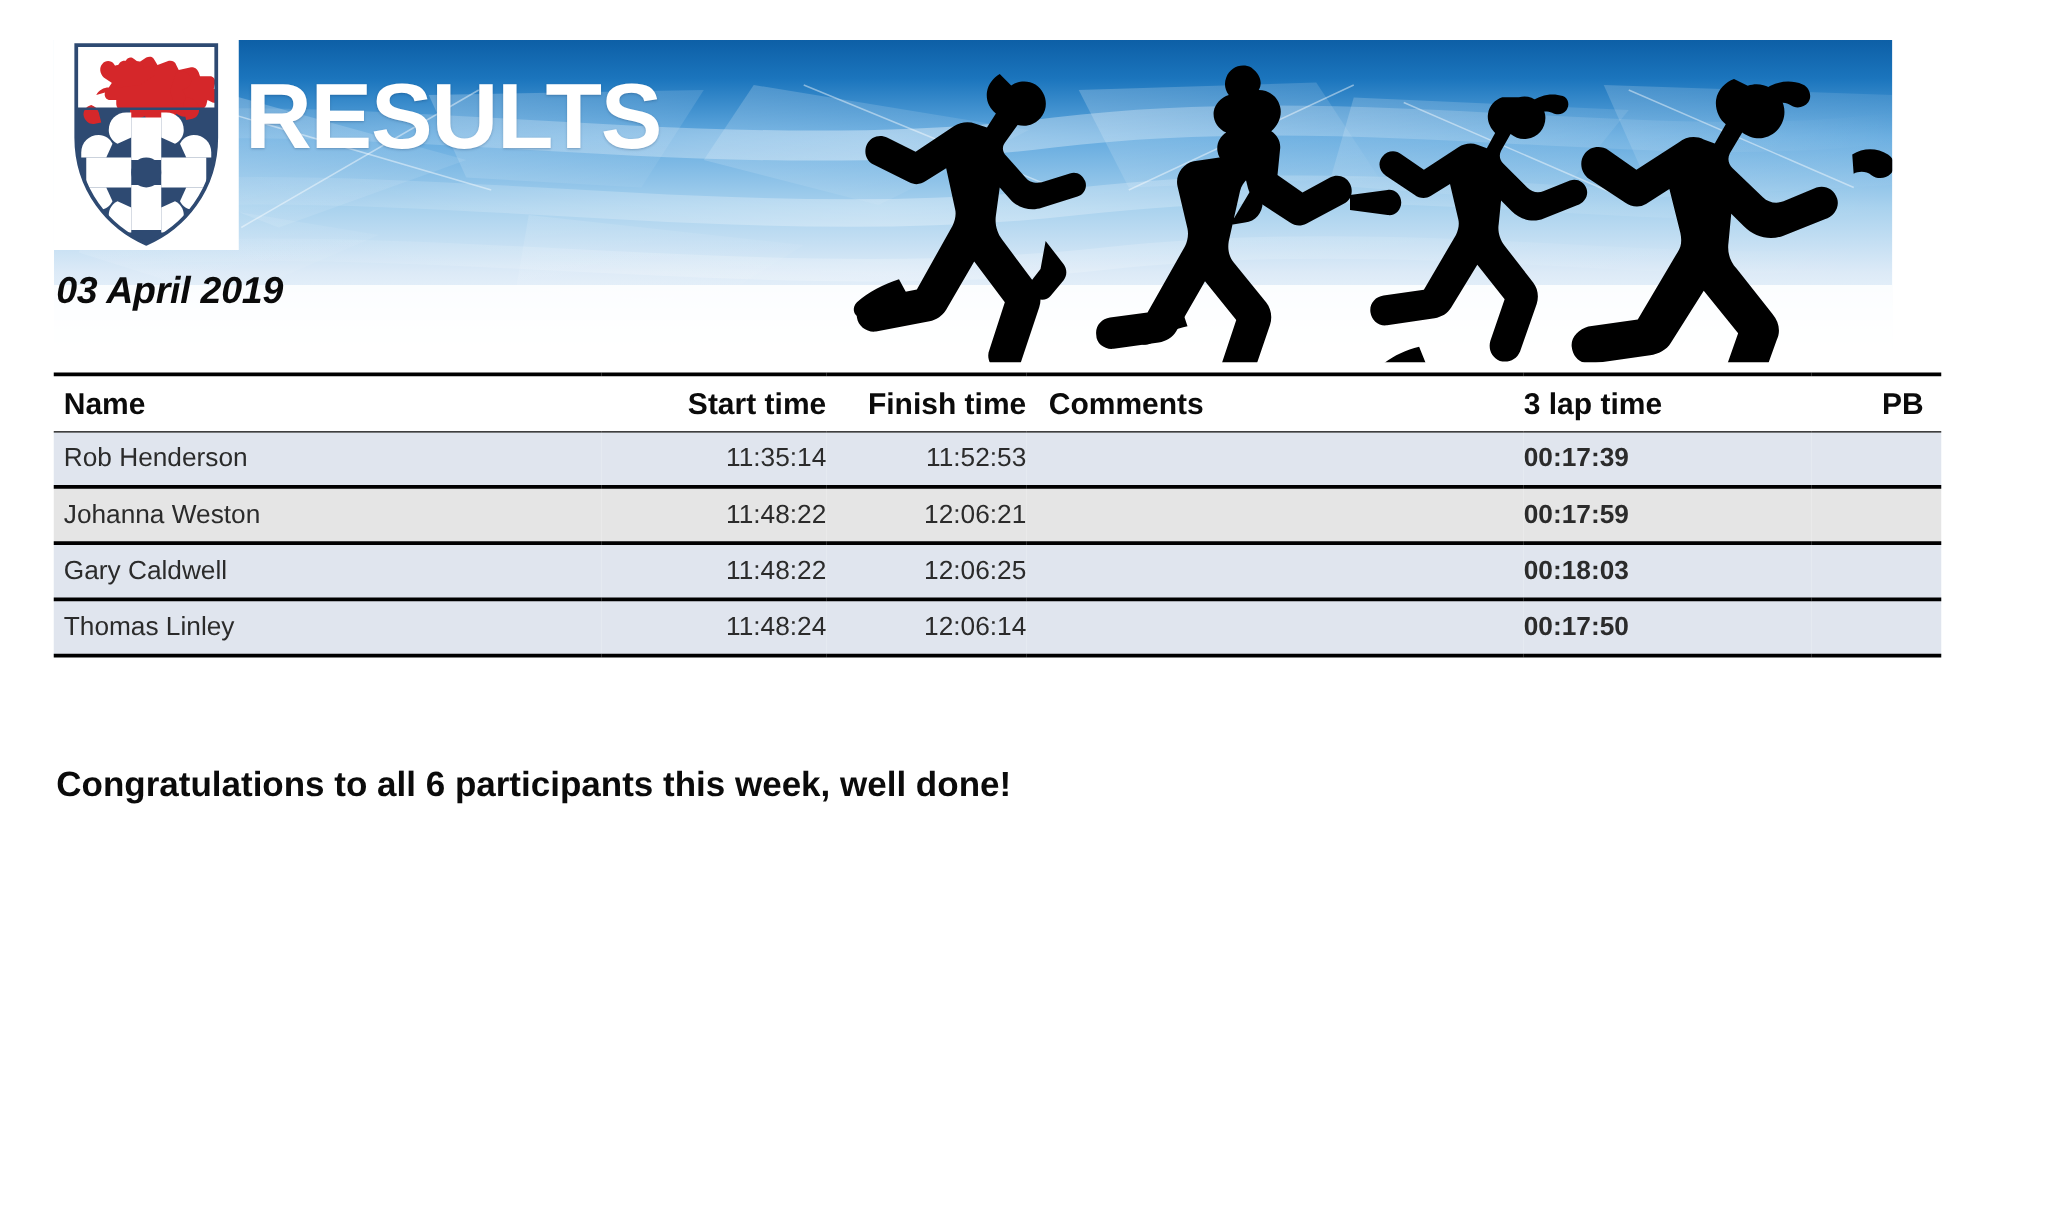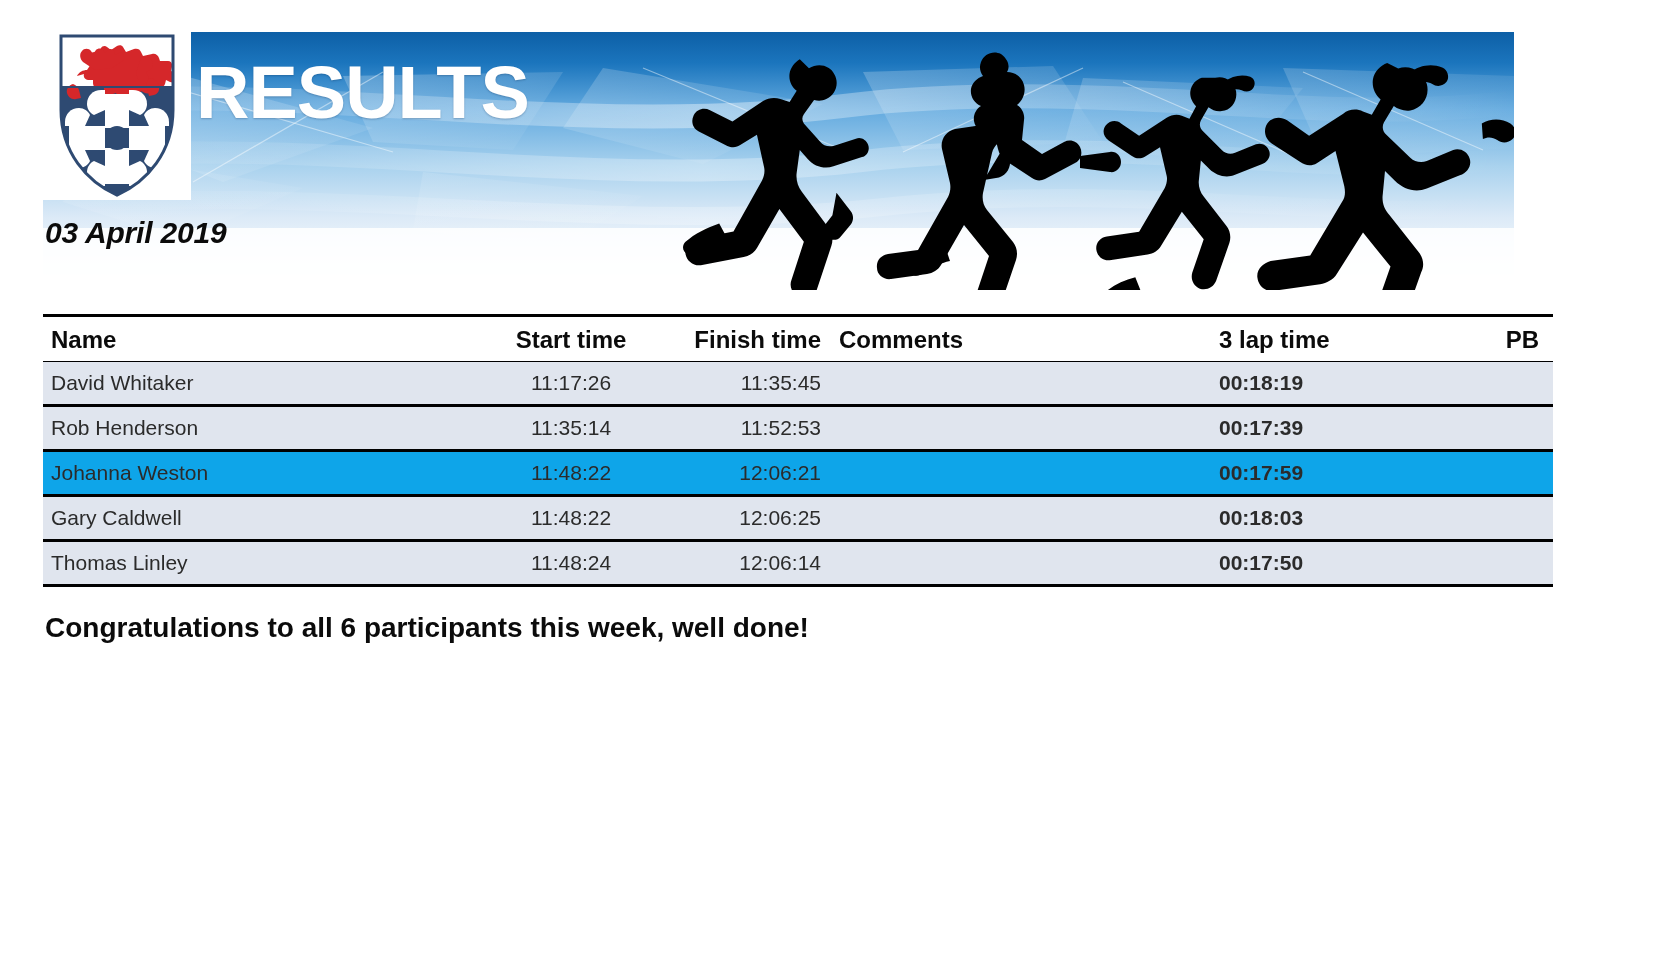--- a/index.html
+++ b/index.html
@@ -86,21 +86,21 @@
     color: #0b0b0b;
     z-index: 7;
     letter-spacing: -0.2px;
     font-style: italic;
   }
 
   
   .results-table {
     position: absolute;
     left: 43px;
-    top: 314px;
+    top: 298px;
     width: 1471px;
     border-collapse: collapse;
     table-layout: fixed;
     font-size: 20px;
     border-radius: 25px;
   }
   .results-table thead th {
     border-top: 3px solid #000000;
     border-bottom: 1.5px solid #000000;
     padding: 9px 0 7px 0;
@@ -115,31 +115,31 @@
     font-size: 21px;
     color: #2b2b2b;
     border-bottom: 3px solid #000000;
     height: 22px;
   }
   .results-table tbody tr:last-child td {
     border-bottom: 3px solid #000000;
   }
 
   .col-name   { width: 430px; text-align: left;  padding-left: 8px !important; }
-  .col-start  { width: 180px; text-align: center; }
+  .col-start  { width: 180px; text-align: right; }
   .col-finish { width: 160px; text-align: right; }
   .col-comm   { width: 380px; text-align: left;  padding-left: 18px !important; }
   .col-lap    { width: 230px; text-align: left; }
   .col-pb     { width: 90px;  text-align: right; padding-right: 14px !important; }
 
   th.col-comm { padding-left: 18px !important; }
   th.col-pb   { padding-right: 14px !important; }
 
   .row-default { background: #e0e5ee; }
-  .row-pink    { background: #0ea5e9; padding-left: 41px; }
+  .row-pink    { background: #e5e5e5; padding-left: 41px; }
 
   td.col-lap { font-weight: bold; color: #111111; }
 
   
   .footer-note {
     position: absolute;
     left: 45px;
     top: 612px;
     font-size: 28px;
     font-weight: bold;
@@ -347,28 +347,20 @@
         <th class="col-name">Name</th>
         <th class="col-start">Start time</th>
         <th class="col-finish">Finish time</th>
         <th class="col-comm">Comments</th>
         <th class="col-lap">3 lap time</th>
         <th class="col-pb">PB</th>
       </tr>
     </thead>
     <tbody>
 
-      <tr class="row-default">
-        <td class="col-name">David Whitaker</td>
-        <td class="col-start">11:17:26</td>
-        <td class="col-finish">11:35:45</td>
-        <td class="col-comm"></td>
-        <td class="col-lap">00:18:19</td>
-        <td class="col-pb"></td>
-      </tr>
 
       <tr class="row-default">
         <td class="col-name">Rob Henderson</td>
         <td class="col-start">11:35:14</td>
         <td class="col-finish">11:52:53</td>
         <td class="col-comm"></td>
         <td class="col-lap">00:17:39</td>
         <td class="col-pb"></td>
       </tr>
 

